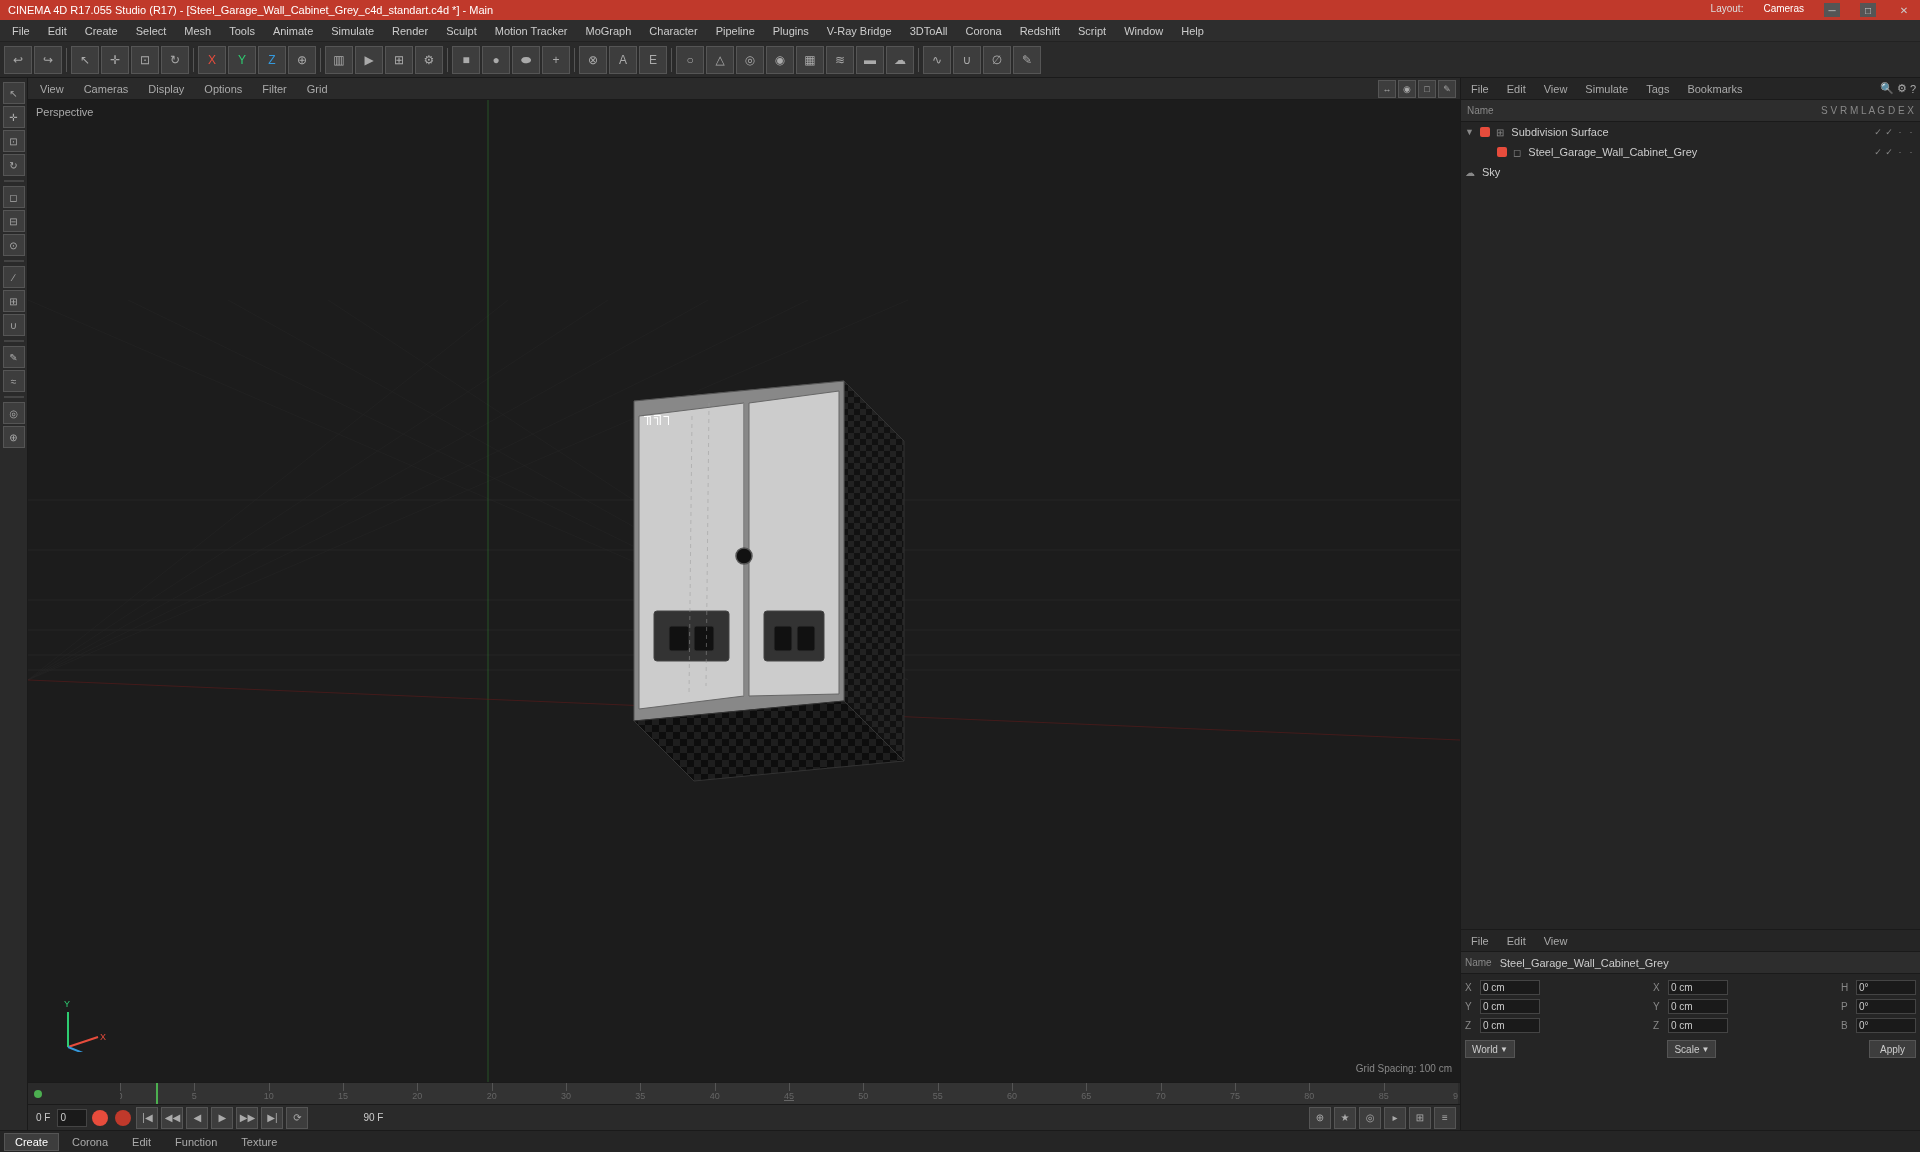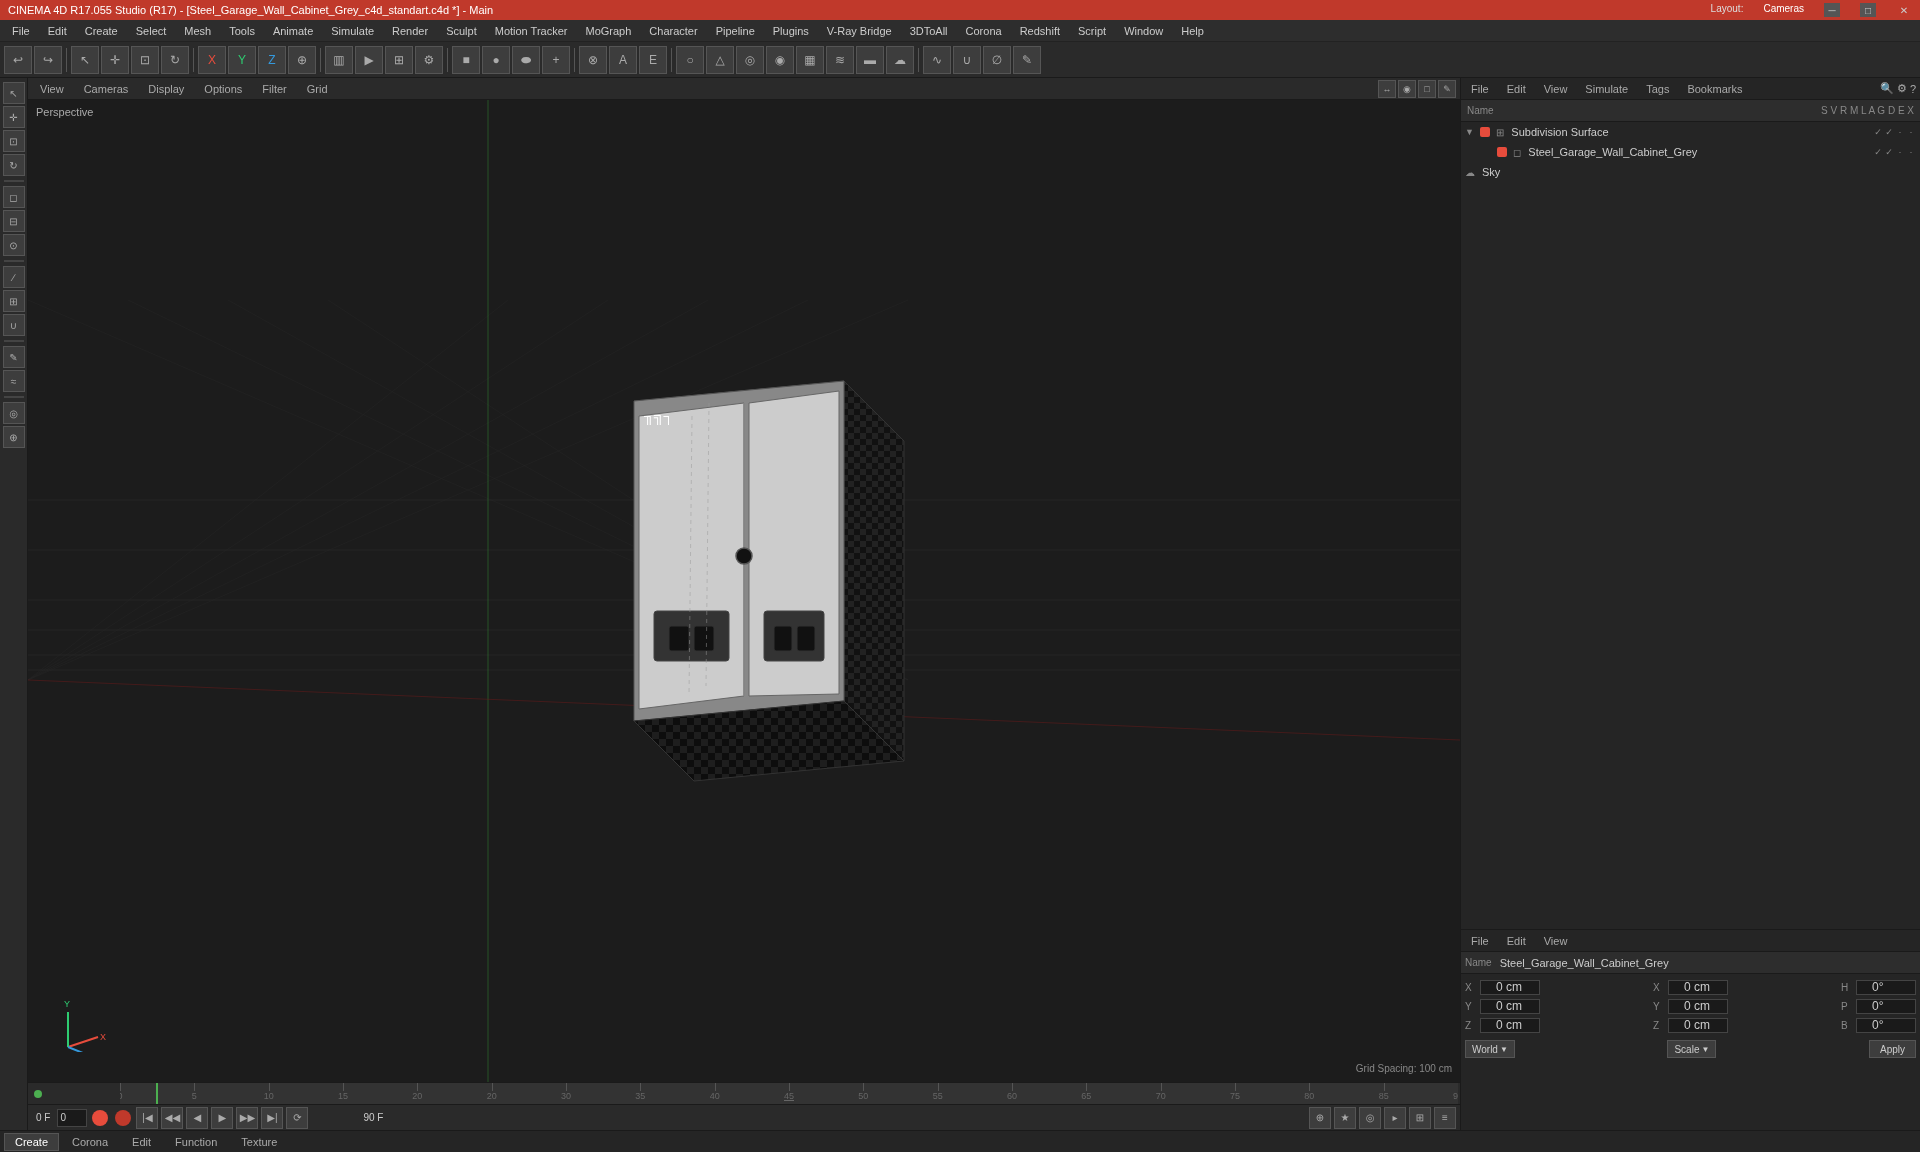--- a/index.html
+++ b/index.html
@@ -340,22 +340,22 @@
       width: 12px;
       color: #888;
       font-size: 10px;
     }
     .coord-input {
       width: 60px;
       height: 15px;
       background: #1a1a1a;
       border: 1px solid #444;
       color: #ccc;
-      font-size: 12px;
-      padding: 0 15px;
+      font-size: 10px;
+      padding: 0 2px;
     }
 
     #world-btn {
       height: 18px;
       padding: 0 6px;
       background: #3d3d3d;
       border: 1px solid #555;
       color: #ccc;
       font-size: 10px;
       cursor: pointer;

